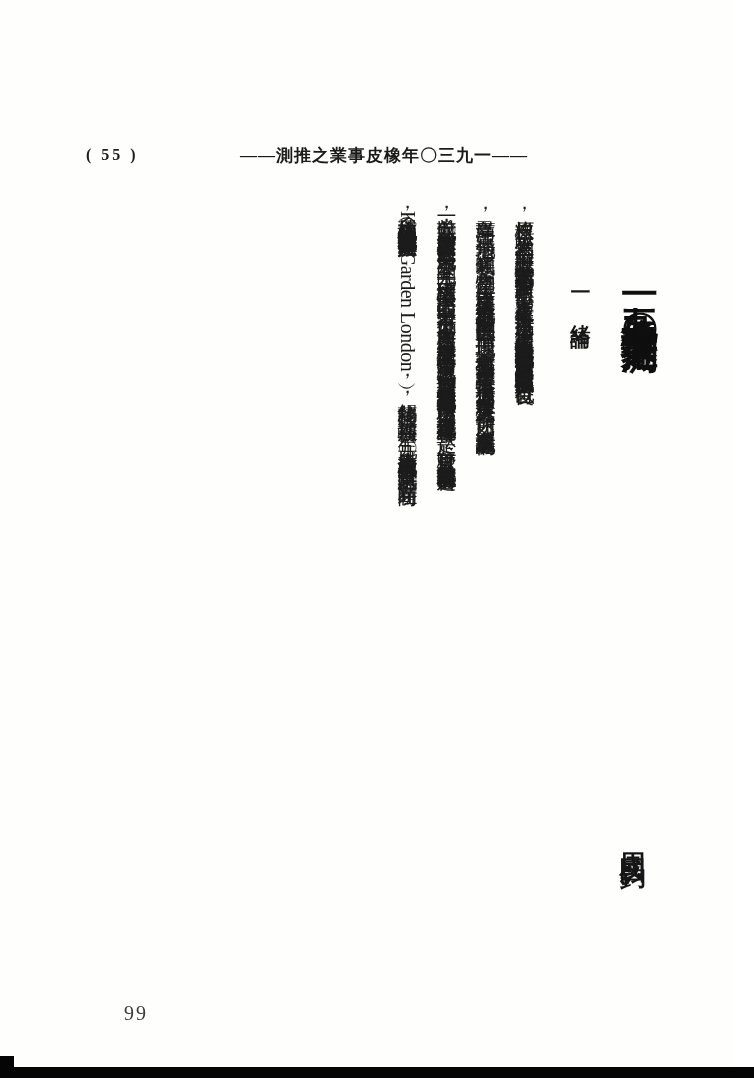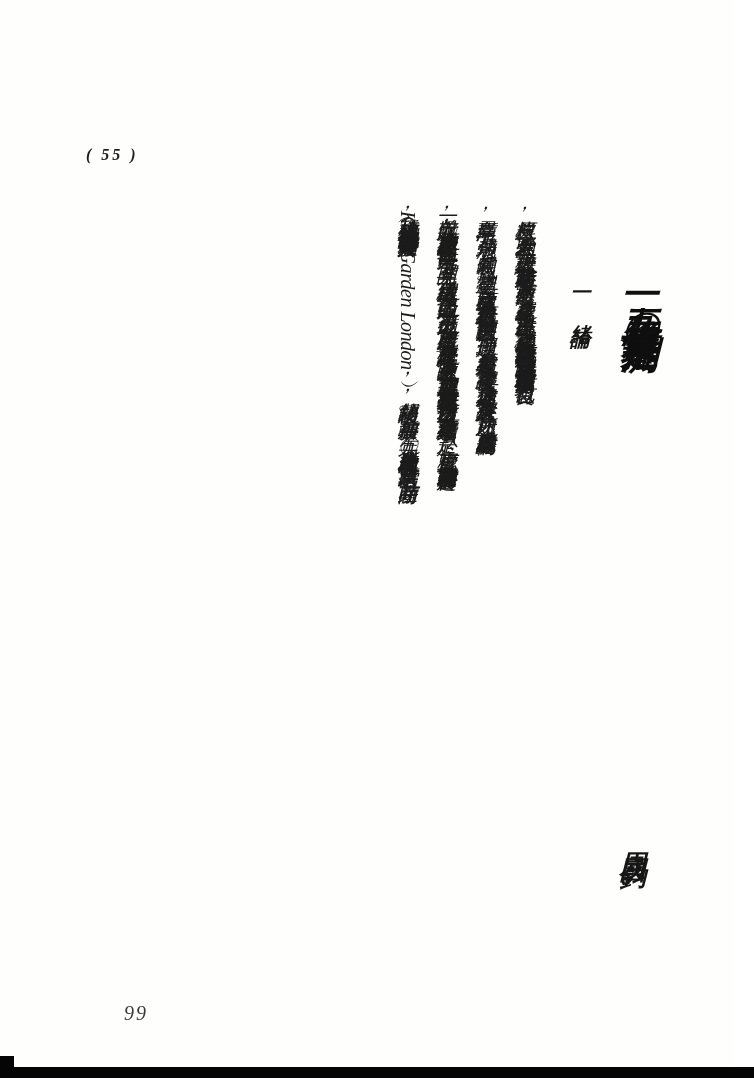--- a/index.html
+++ b/index.html
@@ -6,21 +6,20 @@
   body{
     width:754px;height:1078px;
     background:#ffffff;
     font-family:"Liberation Serif","DejaVu Serif",serif;
     overflow:hidden;
   }
   .page{
     position:relative;width:734px;height:1078px;
     background:#fefefdF;background:#fefefd;
     color:#1b1b1b;
-    font-style:italic;
   }
   .vtext{
     writing-mode:vertical-rl;
     -webkit-writing-mode:vertical-rl;
     text-orientation:mixed;
   }
   
   .page-label{
     position:absolute;left:86px;top:146px;
     font-size:16px;font-weight:700;letter-spacing:3px;
@@ -83,20 +82,21 @@
     width:14px;height:22px;background:#050505;
   }
 </style>
 </head>
 <body>
 
 <div class="page">
 
   <div class="page-label">( 55 )</div>
 
+  <div class="running-header">——測推之業事皮橡年〇三九一——</div>
 
   <div class="article-title vtext">一九三〇年橡皮事業之推測</div>
 
   <div class="article-author vtext">周國鈞</div>
 
   <div class="section-heading vtext">一　緒論</div>
 
   <div class="body-text">
       <p>原料橡皮，初為天然野生，繼以人工栽種，二十年前不過一萌芽之時代。然而曾不數年，橡皮生產之多寡，已為全世界所注目，由橡皮生產之遲緩，乃造成現在世界橡皮供不應求之現象。世界橡皮製造發達之國家，莫不汲汲以橡皮種植為一國唯一之急務者，良有以也。</p>
       <p>南洋羣島，地居熱帶，氣候和暖，物產豐阜，橡皮之產額最巨。亦世界原料之供給地，吾國以歷史關係，地理優越，拓殖於彼邦者至衆，經營橡皮事業者，遂亦遍佈於赤道之下。外人之注意橡皮事業，已如所述，僑胞亦常速謀所以自處矣。</p>

